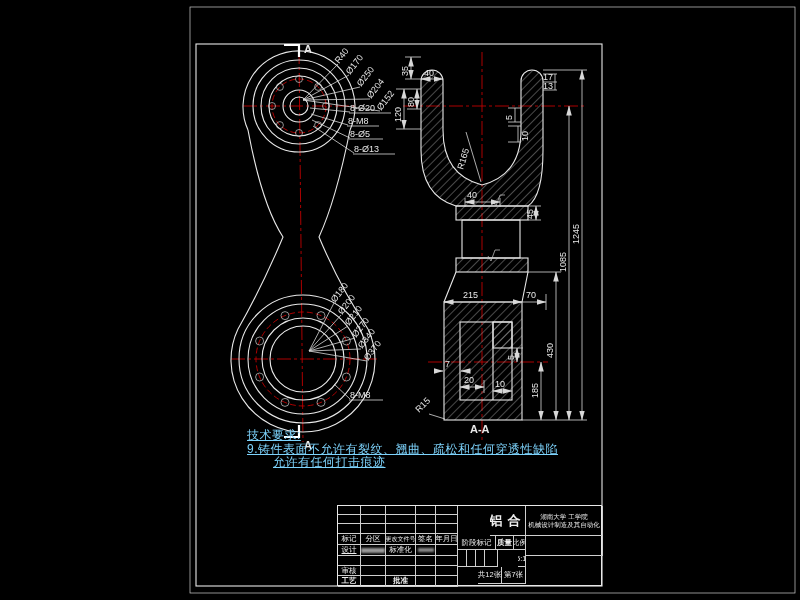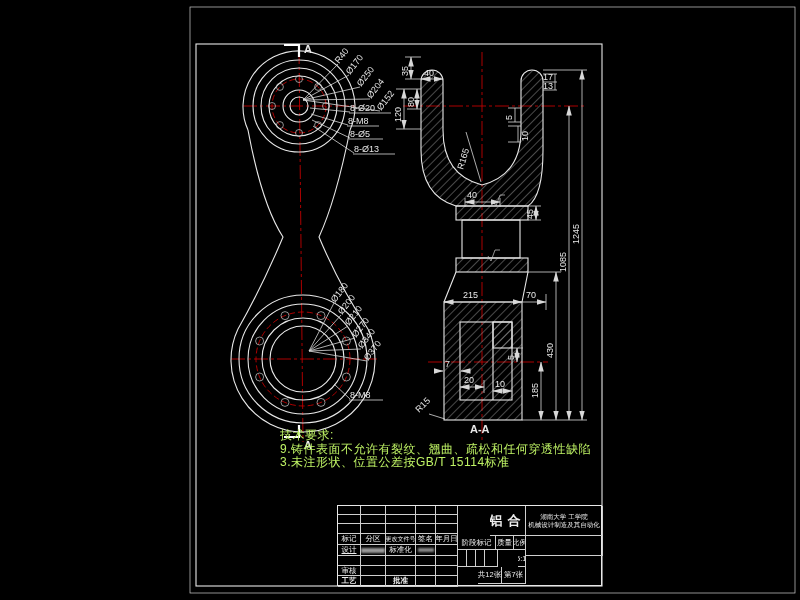--- a/index.html
+++ b/index.html
@@ -7,22 +7,22 @@
          font-family:"Liberation Sans","DejaVu Sans",sans-serif;color:#e8e8e8;}
   svg text{fill:#e8e8e8;font-family:"Liberation Sans","DejaVu Sans",sans-serif;font-size:9px;}
   svg .big{font-size:11px;font-weight:bold;}
   .ol{stroke:#e8e8e8;stroke-width:1.1;fill:none;}
   .thin{stroke:#cfcfcf;stroke-width:0.7;fill:none;}
   .hatch{fill:url(#h);stroke:#e8e8e8;stroke-width:1.1;}
   .cl{stroke:#c00000;stroke-width:0.9;fill:none;stroke-dasharray:14 3 3 3;}
   .rdash{stroke:#c00000;stroke-width:0.9;fill:none;stroke-dasharray:6 3;}
   .dim{stroke:#d8d8d8;stroke-width:0.8;fill:none;}
   .thk{stroke:#ffffff;stroke-width:2.2;fill:none;}
-  .techreq{position:absolute;left:280px;top:429px;font-size:12px;line-height:13.5px;
-           color:#bef264;letter-spacing:0.5px;white-space:nowrap;}
+  .techreq{position:absolute;left:247px;top:429px;font-size:12px;line-height:13.5px;
+           color:#7dd3fc;letter-spacing:0.5px;white-space:nowrap;text-decoration:underline;}
   .techreq .indent{padding-left:26px;}
   .tb{position:absolute;left:337px;top:505px;width:265px;height:81px;border:1.5px solid #e8e8e8;
       box-sizing:border-box;font-size:7.5px;color:#eee;}
   .tb *{box-sizing:border-box;}
   .tb .sec{position:absolute;top:0;height:78px;}
   .tb .r{display:flex;}
   .tb .c{border-right:1px solid #cfcfcf;border-bottom:1px solid #cfcfcf;overflow:hidden;
          white-space:nowrap;display:flex;align-items:center;justify-content:center;}
   .tb .xs{font-size:6px;}
   .tb .mat{font-size:13px;font-weight:bold;letter-spacing:5px;}
@@ -226,21 +226,21 @@
     <text transform="translate(419,413) rotate(-45)">R15</text>
 
     <text x="470" y="433" class="big">A-A</text>
   </g>
 </svg>
 
 
 <div class="techreq">
   <div>技术要求:</div>
   <div>9.铸件表面不允许有裂纹、翘曲、疏松和任何穿透性缺陷</div>
-  <div>3.未注形状、位置公差按GB/T 15114标准</div>
+  <div class="indent">允许有任何打击痕迹</div>
 </div>
 
 
 <div class="tb">
 
   <div class="sec" style="left:0;width:120px;">
     <div class="r" style="height:9px;">
       <div class="c" style="width:23px;"></div>
           <div class="c" style="width:25px;"></div>
           <div class="c" style="width:30px;"></div>
@@ -301,21 +301,21 @@
           <div class="c" style="width:22px;"></div>
     </div>
   </div>
 
   <div class="sec" style="left:120px;width:68px;">
     <div class="r" style="height:30px;padding-left:32px;">
       <div class="c mat" style="width:68px;">铸铝合金</div>
     </div>
     <div class="r" style="height:14px;">
       <div class="c" style="width:38px;">阶段标记</div>
-      <div class="c" style="width:18px;">质量</div>
+      <div class="c" style="width:18px;font-weight:bold;">质量</div>
       <div class="c" style="width:12px;">比例</div>
     </div>
     <div class="r" style="height:17px;">
       <div class="c" style="width:13px;"></div>
           <div class="c" style="width:13px;"></div>
           <div class="c" style="width:12px;"></div>
       <div class="c" style="width:18px;"></div>
       <div class="c" style="width:12px;margin-left:20px;">5:1</div>
     </div>
     <div class="r" style="height:17px;margin-left:20px;">

